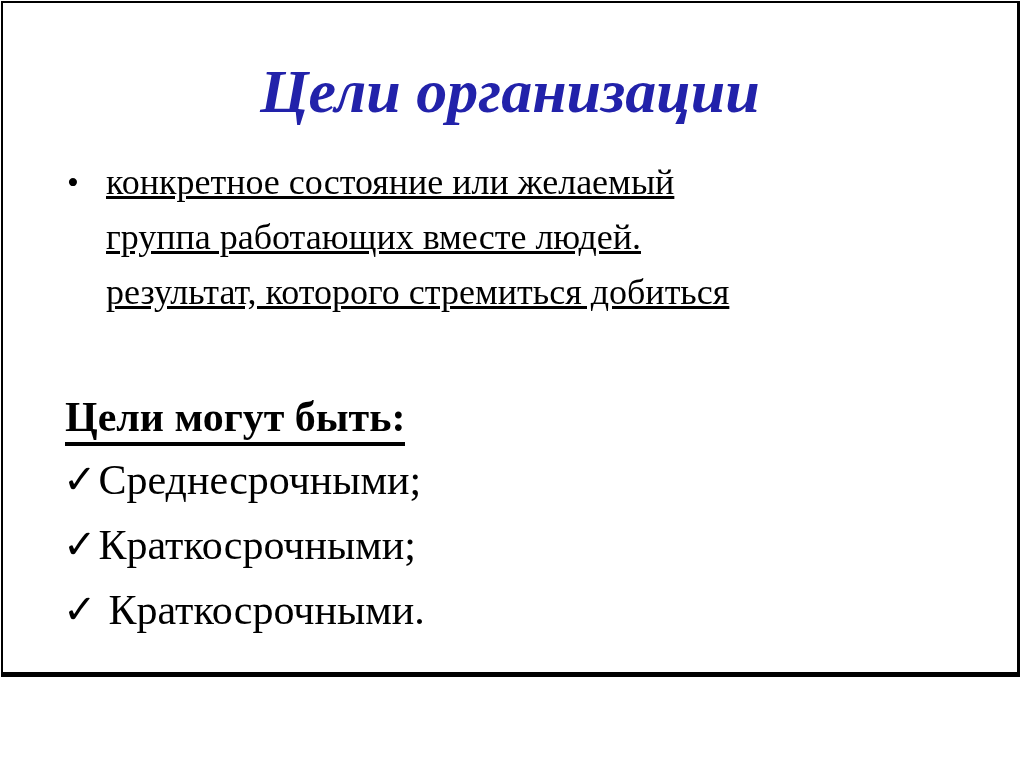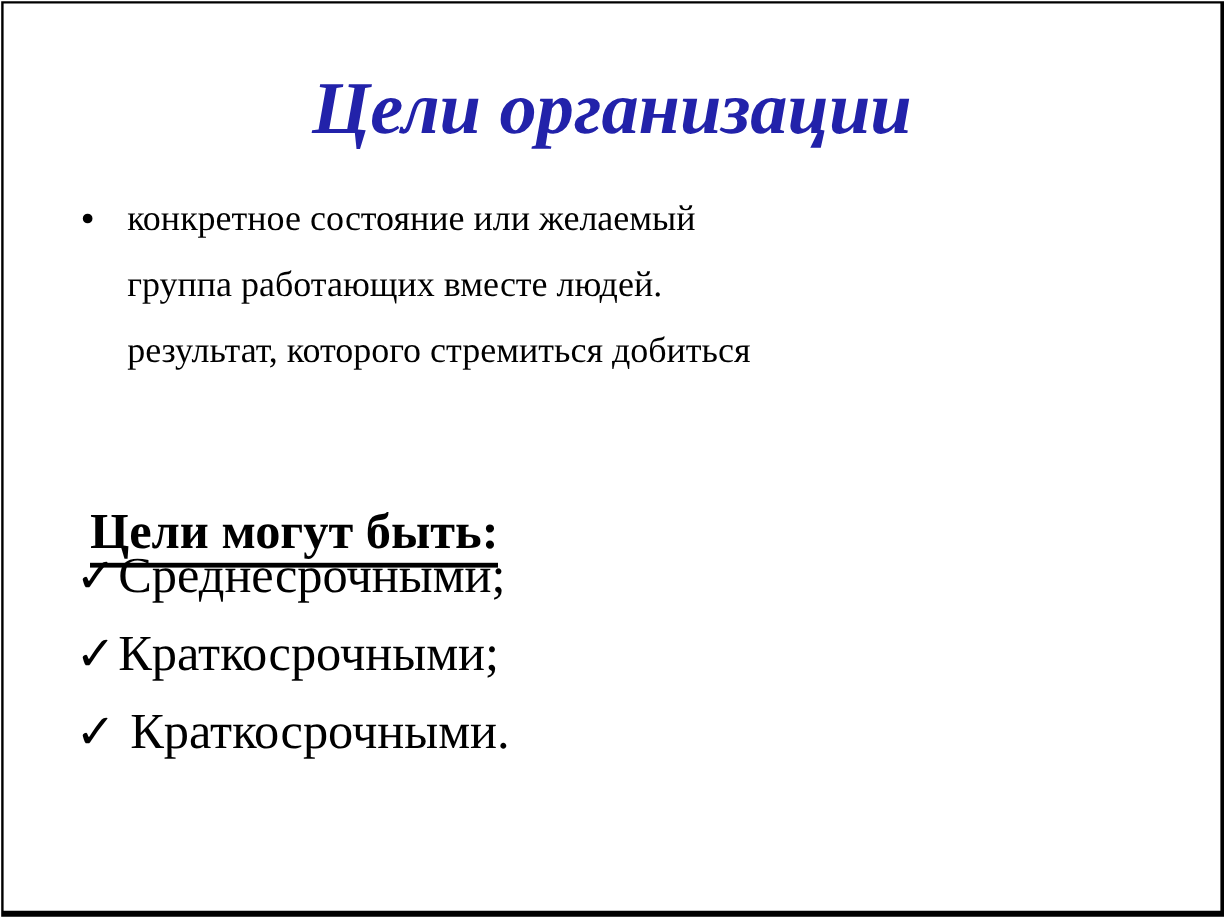--- a/index.html
+++ b/index.html
@@ -9,21 +9,21 @@
       height: 768px;
       background: #ffffff;
       font-family: "Liberation Serif", serif;
       overflow: hidden;
     }
     .slide {
       position: absolute;
       top: 1px;
       left: 1px;
       width: 1019px;
-      height: 763px;
+      height: 676px;
       box-sizing: border-box;
       border-style: solid;
       border-color: var(--color-border, #000000);
       border-width: 2px 3px 5px 2px;
       background: var(--color-background, #ffffff);
       color: var(--color-text, #000000);
     }
     .title {
       position: absolute;
       top: 53px;
@@ -46,35 +46,35 @@
       display: flex;
       align-items: flex-start;
     }
     .bullet {
       width: 39px;
       flex: 0 0 39px;
       font-size: 34px;
       line-height: 55px;
     }
     .para-line {
-      font-size: 30px;
+      font-size: 36px;
       line-height: 55px;
       white-space: nowrap;
+      text-decoration: underline;
     }
     .subheading {
       position: absolute;
       top: 390px;
-      left: 72px;
+      left: 62px;
       font-size: 42px;
       font-weight: bold;
       line-height: 48px;
       padding-bottom: 1px;
       border-bottom: 4px solid var(--color-text, #000000);
       white-space: nowrap;
-      margin-top: 27px;
     }
     .check-list {
       position: absolute;
       top: 453px;
       left: 60px;
     }
     .check-item {
       display: flex;
       align-items: flex-start;
       font-size: 42px;

